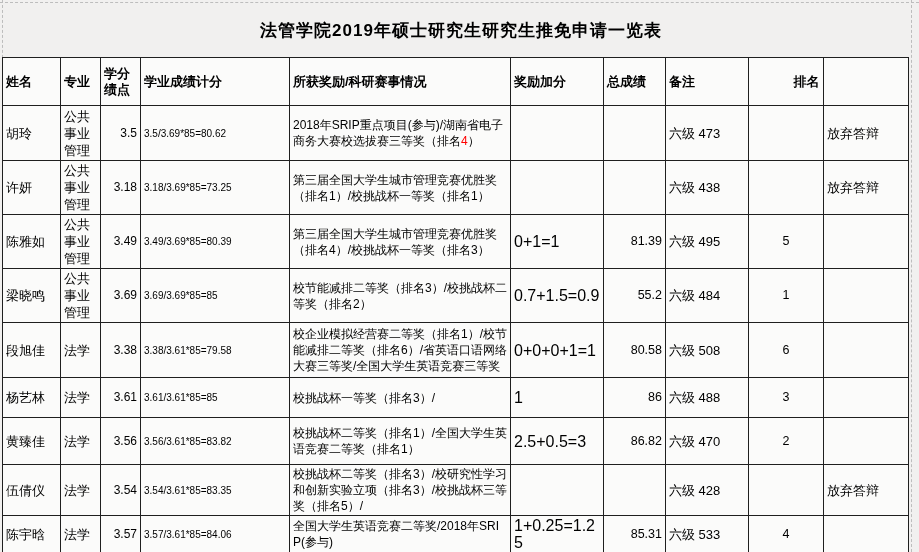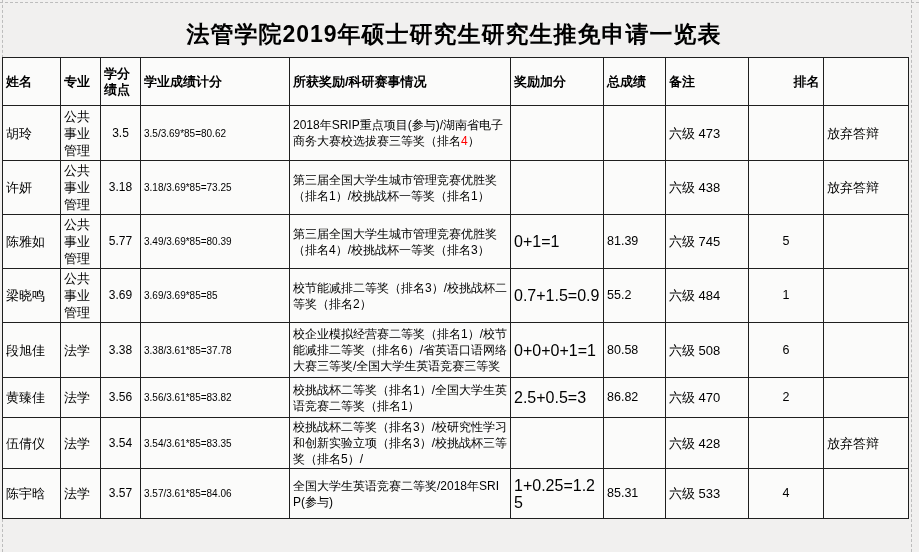--- a/index.html
+++ b/index.html
@@ -7,22 +7,22 @@
     width:919px;height:552px;position:relative;overflow:hidden;
     background:#f1f0ef;color:#000;
     font-family:"Liberation Sans","DejaVu Sans",sans-serif;
   }
   
   .dash-top{position:absolute;top:2px;left:0;width:919px;border-top:1px dashed #bdbdbd;}
   .dash-left{position:absolute;left:2px;top:0;height:552px;border-left:1px dashed #bdbdbd;}
   .dash-right{position:absolute;left:911px;top:0;height:552px;border-left:1px dashed #bdbdbd;}
 
   .title{
-    position:absolute;top:19px;left:0;width:908px;
-    text-align:center;font-weight:bold;font-size:23px;letter-spacing:1px;
+    position:absolute;top:19px;left:7px;width:908px;
+    text-align:center;font-weight:bold;font-size:17px;letter-spacing:1px;
   }
 
   table{
     position:absolute;top:57px;left:2px;
     border-collapse:collapse;table-layout:fixed;width:906px;
     background:#fbfbfa;
   }
   th,td{
     border:1px solid #1f1f1f;
     padding:1px 3px;
@@ -40,25 +40,25 @@
   tbody tr:nth-child(4){height:45px;}
   tbody tr:nth-child(5){height:55px;}
   tbody tr:nth-child(6){height:40px;}
   tbody tr:nth-child(7){height:47px;}
   tbody tr:nth-child(8){height:50px;}
   tbody tr:nth-child(9){height:23px;}
   tbody tr:nth-child(10){height:42px;}
 
   
   th:nth-child(9){text-align:center;padding-left:44px;}
-  td:nth-child(3){text-align:center;font-size:12px;}
+  td:nth-child(3){text-align:right;font-size:12px;}
   td:nth-child(4){font-size:10px;}
   td:nth-child(5){font-size:12px;line-height:16px;}
   td:nth-child(6){font-size:16px;}
-  td:nth-child(7){text-align:left;font-size:12.5px;}
+  td:nth-child(7){text-align:right;font-size:12.5px;}
   td:nth-child(9){text-align:center;font-size:12.5px;}
   .red{color:#ff0000;}
 </style>
 </head>
 <body>
 
 <div class="dash-top"></div>
 <div class="dash-left"></div>
 <div class="dash-right"></div>
 
@@ -112,51 +112,63 @@
         <td><span>第三届全国大学生城市管理竞赛优胜奖（排名1）/校挑战杯一等奖（排名1）</span></td>
         <td></td>
         <td></td>
         <td>六级 438</td>
         <td></td>
         <td>放弃答辩</td>
       </tr>
       <tr>
         <td>陈雅如</td>
         <td>公共事业管理</td>
-        <td>5.77</td>
+        <td>3.49</td>
         <td>3.49/3.69*85=80.39</td>
         <td><span>第三届全国大学生城市管理竞赛优胜奖（排名4）/校挑战杯一等奖（排名3）</span></td>
         <td>0+1=1</td>
         <td>81.39</td>
-        <td>六级 745</td>
+        <td>六级 495</td>
         <td>5</td>
         <td></td>
       </tr>
       <tr>
         <td>梁晓鸣</td>
         <td>公共事业管理</td>
         <td>3.69</td>
         <td>3.69/3.69*85=85</td>
         <td><span>校节能减排二等奖（排名3）/校挑战杯二等奖（排名2）</span></td>
         <td>0.7+1.5=0.9</td>
         <td>55.2</td>
         <td>六级 484</td>
         <td>1</td>
         <td></td>
       </tr>
       <tr>
         <td>段旭佳</td>
         <td>法学</td>
         <td>3.38</td>
-        <td>3.38/3.61*85=37.78</td>
+        <td>3.38/3.61*85=79.58</td>
         <td><span>校企业模拟经营赛二等奖（排名1）/校节能减排二等奖（排名6）/省英语口语网络大赛三等奖/全国大学生英语竞赛三等奖</span></td>
         <td>0+0+0+1=1</td>
         <td>80.58</td>
         <td>六级 508</td>
         <td>6</td>
+        <td></td>
+      </tr>
+      <tr>
+        <td>杨艺林</td>
+        <td>法学</td>
+        <td>3.61</td>
+        <td>3.61/3.61*85=85</td>
+        <td><span>校挑战杯一等奖（排名3）/</span></td>
+        <td>1</td>
+        <td>86</td>
+        <td>六级 488</td>
+        <td>3</td>
         <td></td>
       </tr>
       <tr>
         <td>黄臻佳</td>
         <td>法学</td>
         <td>3.56</td>
         <td>3.56/3.61*85=83.82</td>
         <td><span>校挑战杯二等奖（排名1）/全国大学生英语竞赛二等奖（排名1）</span></td>
         <td>2.5+0.5=3</td>
         <td>86.82</td>

